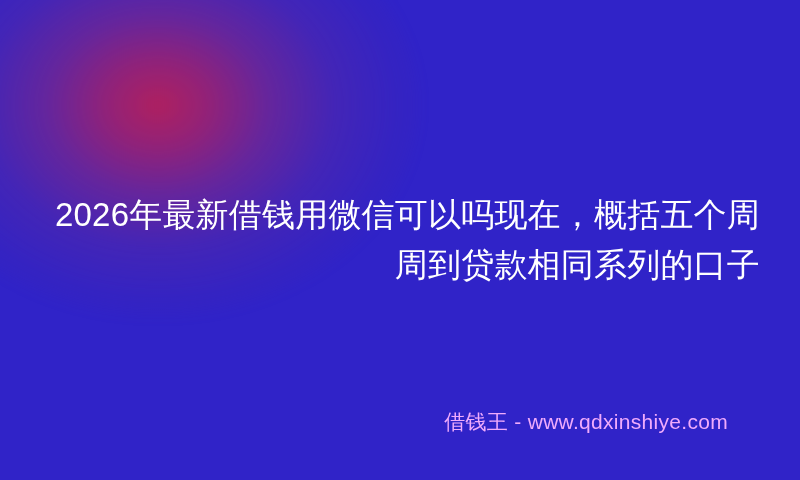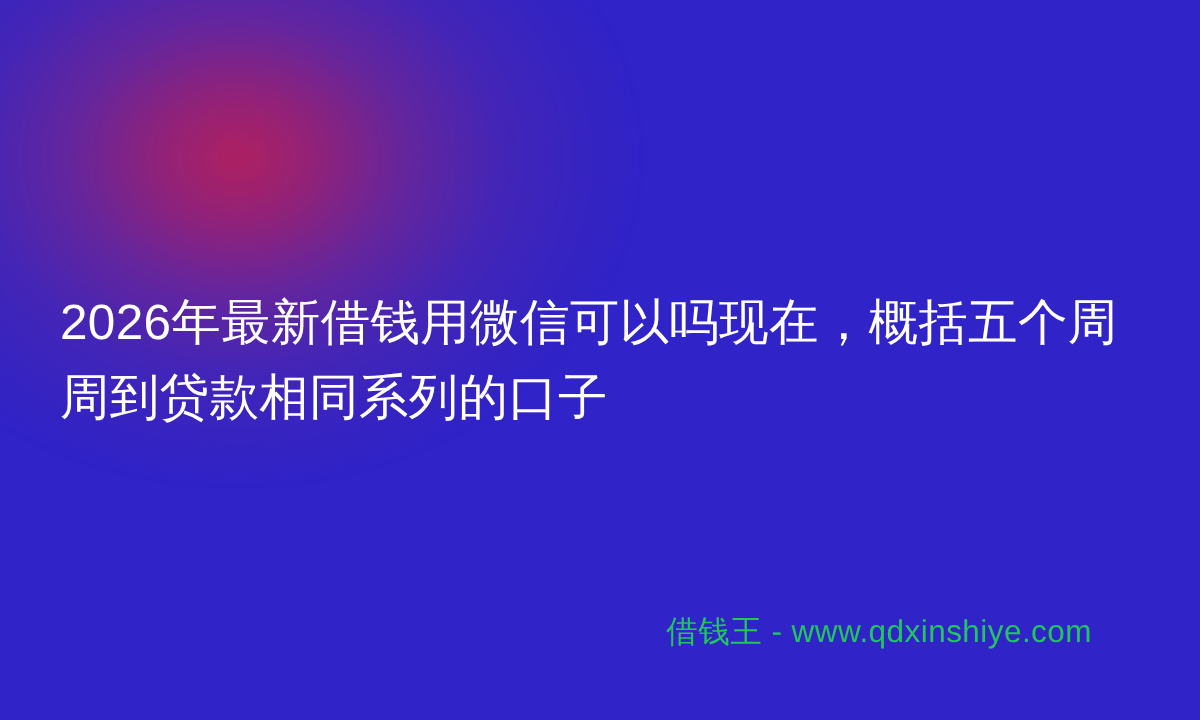--- a/index.html
+++ b/index.html
@@ -52,34 +52,34 @@
   }
 
   .headline {
     position: absolute;
     left: 0;
     right: 0;
     top: 190px;
     margin: 0;
     padding: 0 40px;
     box-sizing: border-box;
-    text-align: left;
+    text-align: right;
     color: #ffffff;
     font-weight: 400;
     font-size: 33px;
     line-height: 50px;
     letter-spacing: 0.2px;
     white-space: pre-line;
   }
 
   .watermark {
     position: absolute;
     right: 72px;
     top: 409px;
-    color: #22c55e;
+    color: #f0abfc;
     font-size: 21px;
     line-height: 26px;
     letter-spacing: 0.3px;
     white-space: nowrap;
   }
 </style>
 </head>
 <body>
 
 <div class="banner">

